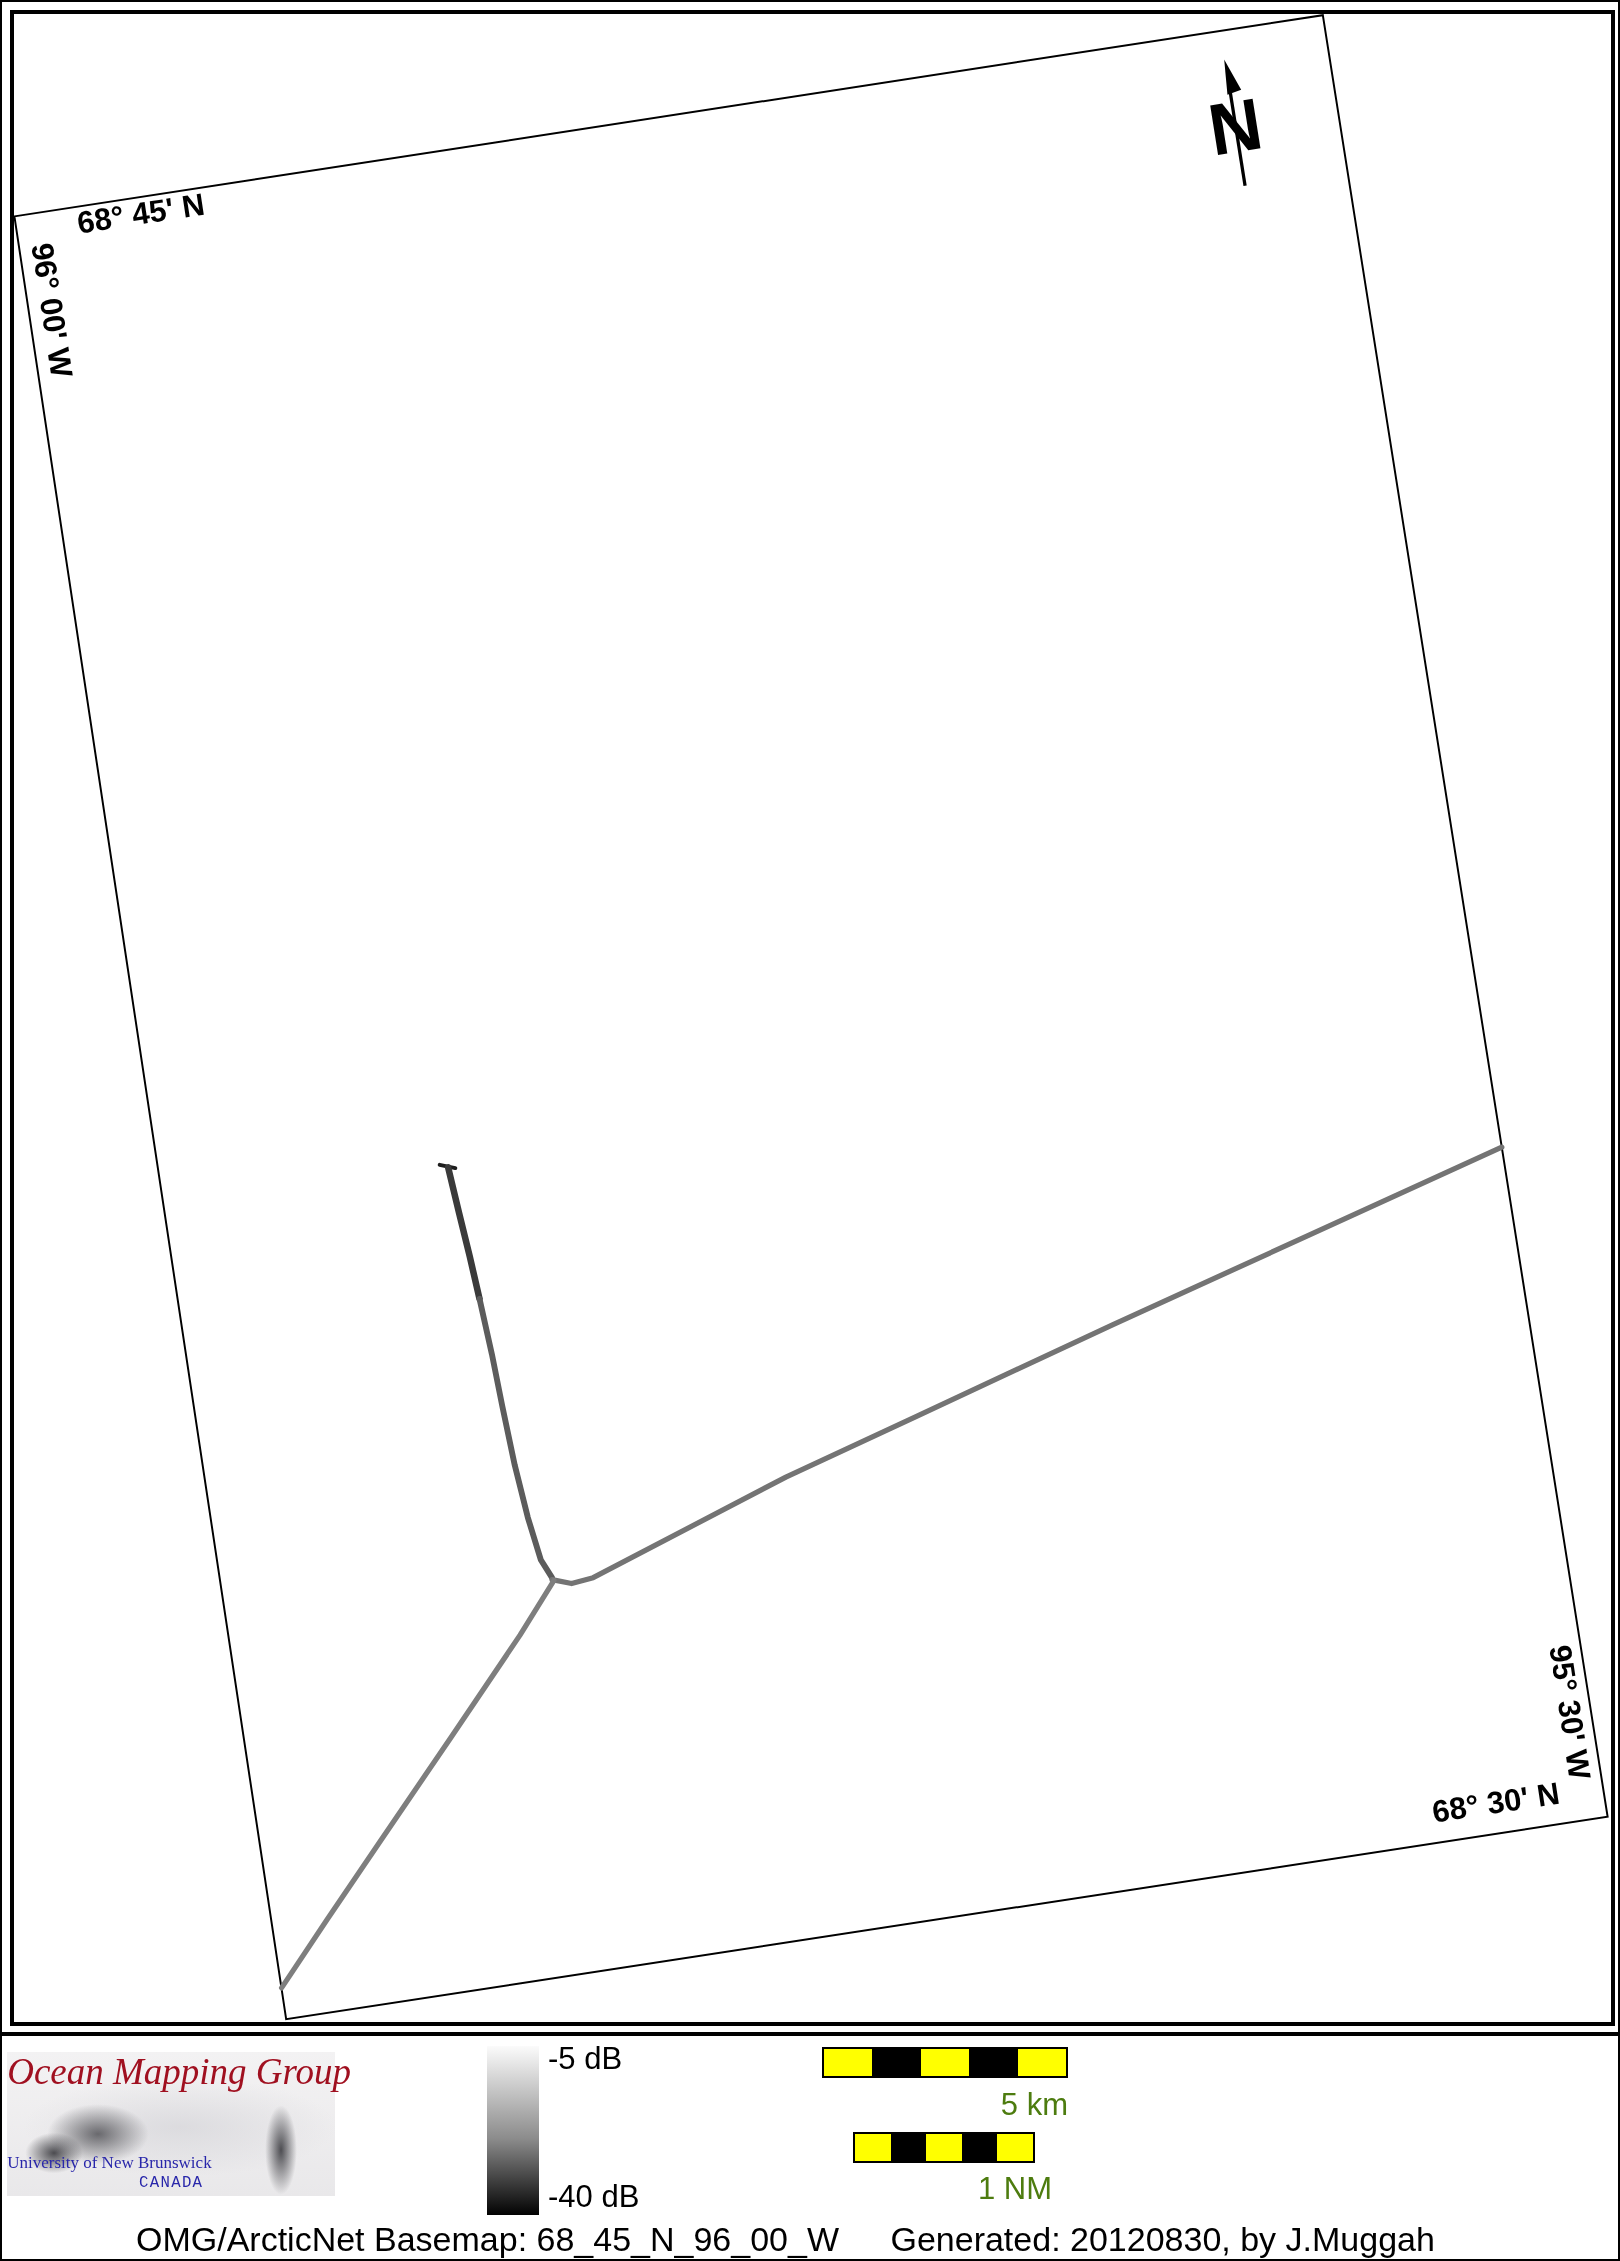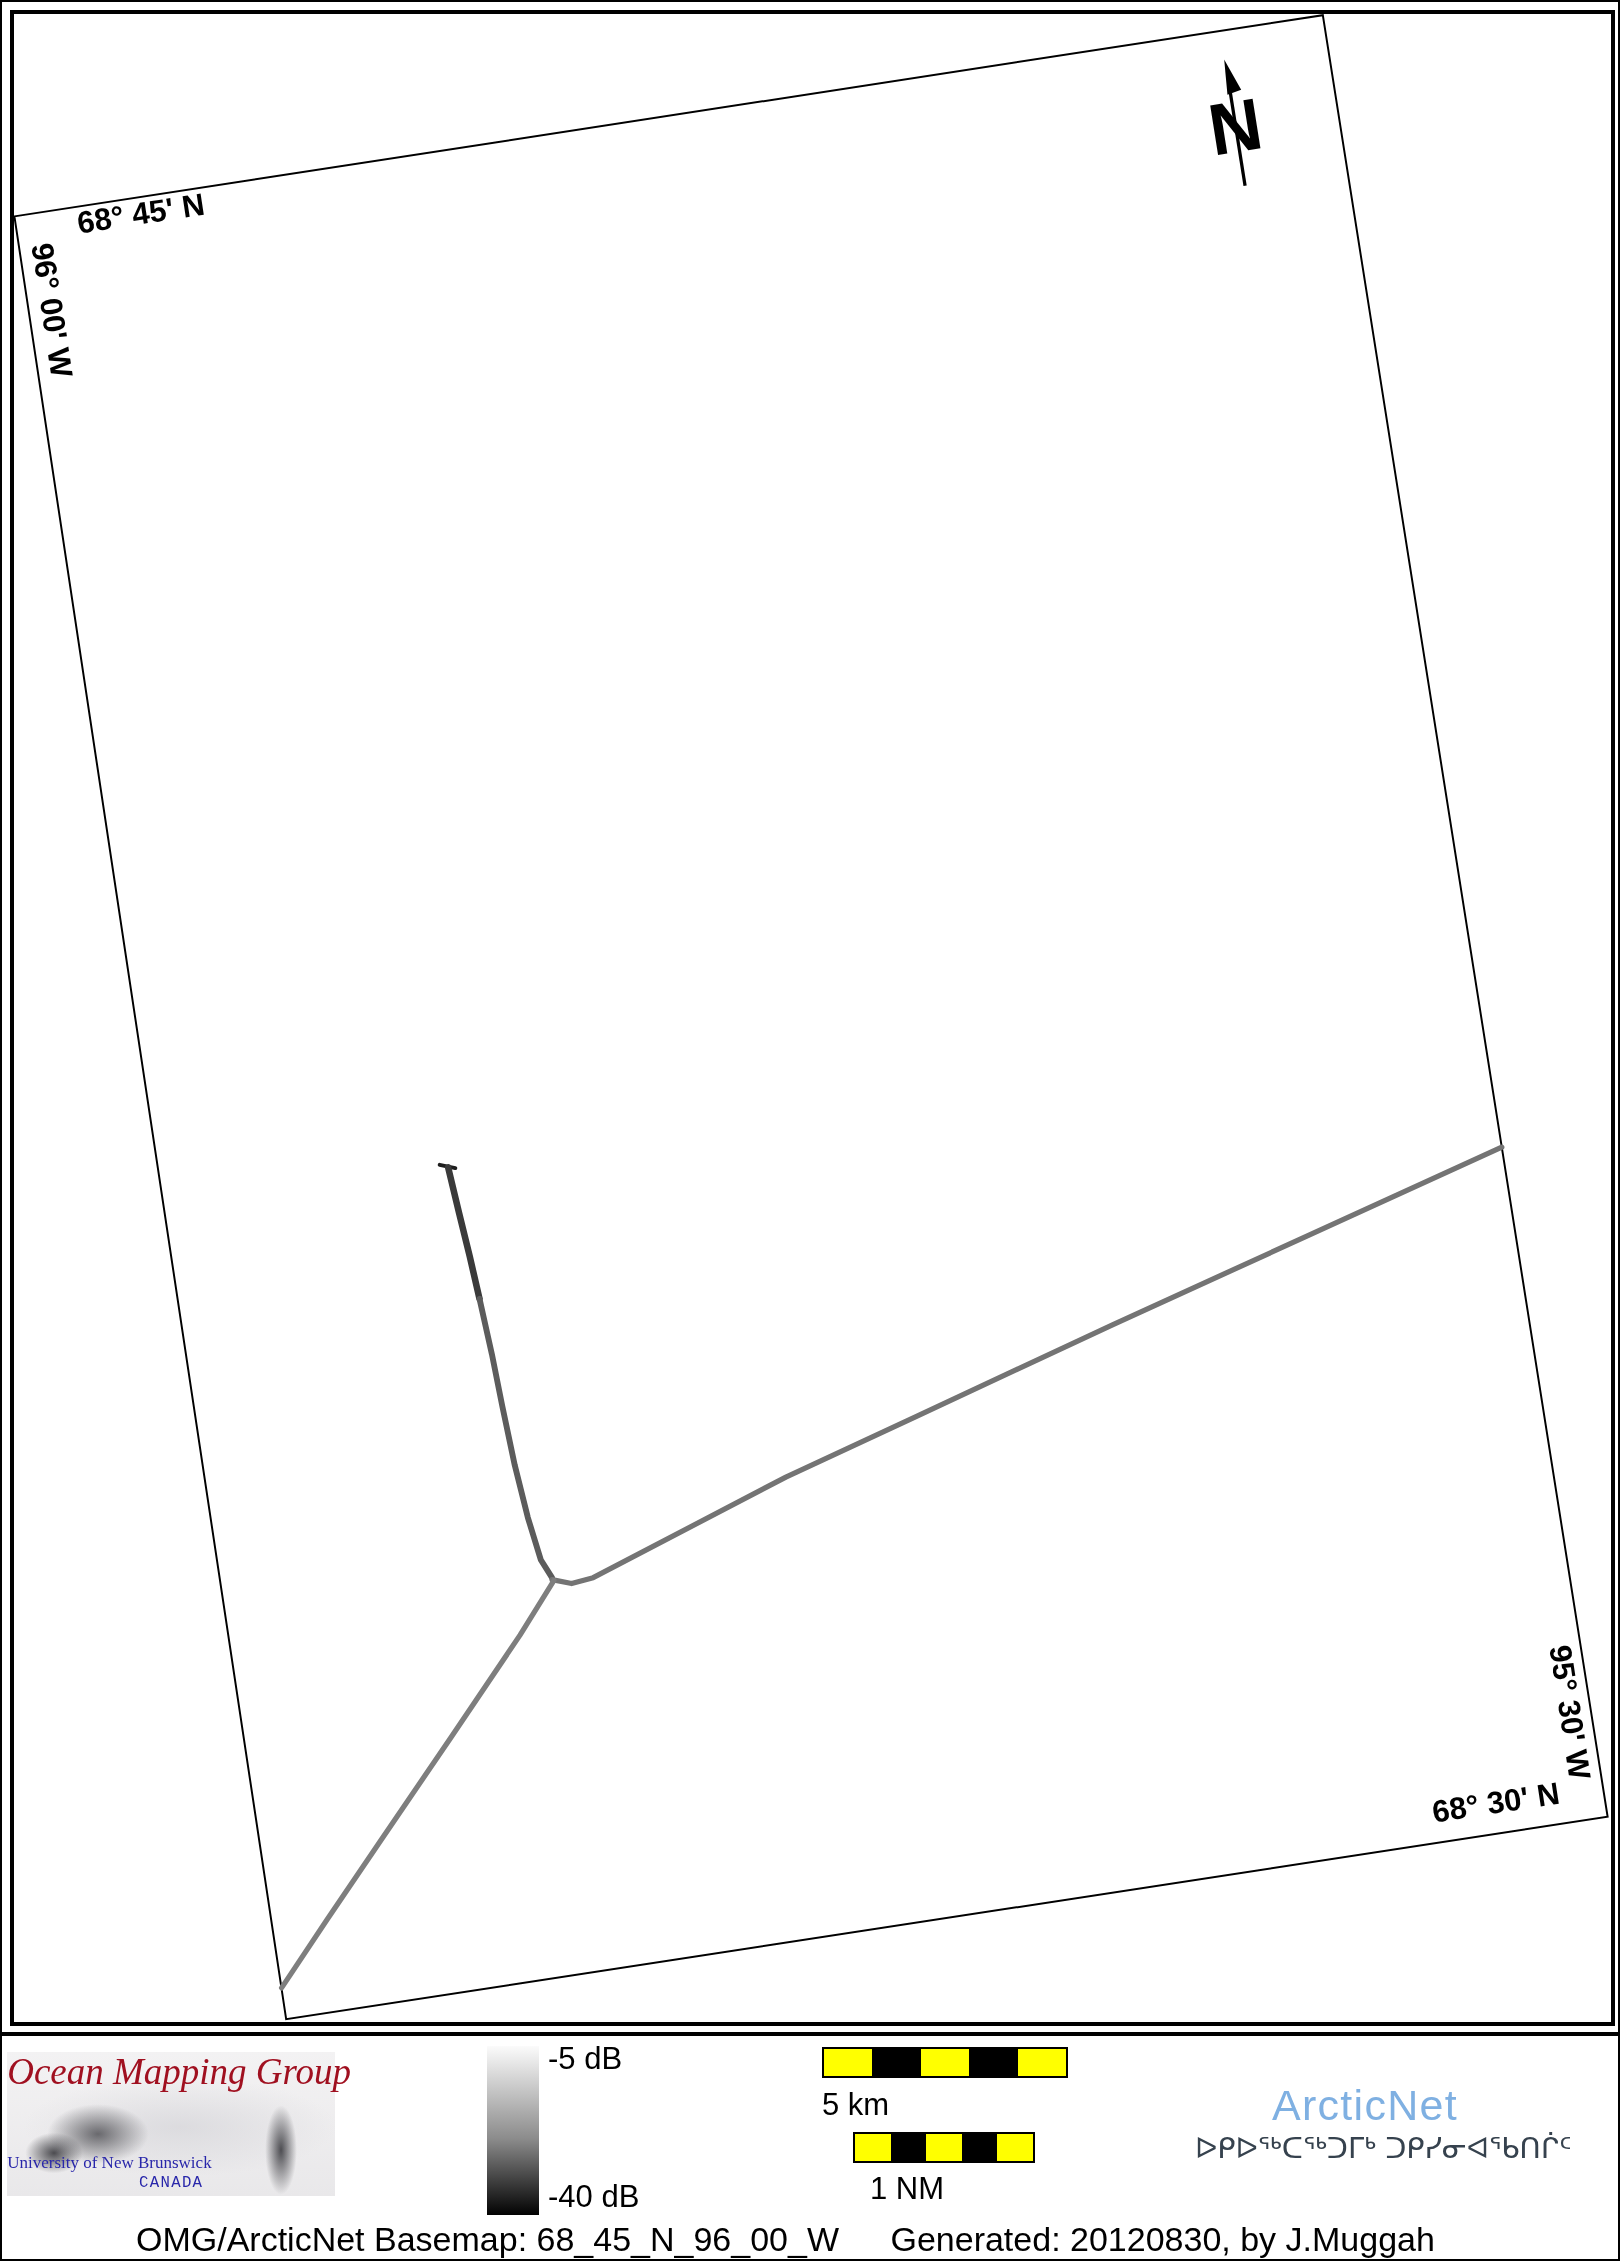--- a/index.html
+++ b/index.html
@@ -63,21 +63,21 @@
     position:absolute;left:485px;top:2044px;width:52px;height:169px;
     background:linear-gradient(180deg,#fbfbfb 0%,#8b8b8b 55%,#020202 100%);
   }
   .cb-label{position:absolute;font-size:31px;line-height:1.1;color:#000;white-space:nowrap;}
   .cb-label.top{left:546px;top:2040px;}
   .cb-label.bottom{left:546px;top:2178px;}
   .scalebar{position:absolute;height:31px;border:2.6px solid #000;box-sizing:border-box;display:flex;}
   .scalebar.km{left:820px;top:2045px;width:246px;}
   .scalebar.nm{left:851px;top:2130px;width:182px;}
   .scalebar .seg{flex:1 1 0;height:100%;}
-  .sb-label{position:absolute;text-align:left;font-size:31px;color:#000000;}
+  .sb-label{position:absolute;text-align:right;font-size:31px;color:#4d7c0f;}
   .sb-label.km{left:820px;top:2085px;width:246px;}
   .sb-label.nm{left:868px;top:2169px;width:182px;}
   .arcticnet-block{position:absolute;left:1193px;top:2082px;width:340px;text-align:center;}
   .arcticnet-name{
     font-size:43px;line-height:1.0;letter-spacing:1.3px;color:#7fb0e2;white-space:nowrap;
   }
   .arcticnet-syll{
     margin-top:6.5px;font-family:"DejaVu Sans", sans-serif;
     font-size:29px;line-height:1.0;color:#36424e;white-space:nowrap;
   }
@@ -135,24 +135,20 @@
 
   <div class="scalebar nm">
       <div class="seg" style="background: rgb(255, 255, 0);"></div>
       <div class="seg" style="background: rgb(0, 0, 0);"></div>
       <div class="seg" style="background: rgb(255, 255, 0);"></div>
       <div class="seg" style="background: rgb(0, 0, 0);"></div>
       <div class="seg" style="background: rgb(255, 255, 0);"></div>
     </div>
   <div class="sb-label nm">1 NM</div>
 
-  <div class="arcticnet-block">
-    <div class="arcticnet-name">ArcticNet</div>
-    <div class="arcticnet-syll">ᐅᑭᐅᖅᑕᖅᑐᒥᒃ ᑐᑭᓯᓂᐊᖃᑎᒌᑦ</div>
-  </div>
 
   <div class="bottom-line">
     <span>OMG/ArcticNet Basemap: 68_45_N_96_00_W</span>
     <span class="gen">Generated: 20120830, by J.Muggah</span>
   </div>
 
 </div>
 
 
 </body></html>

